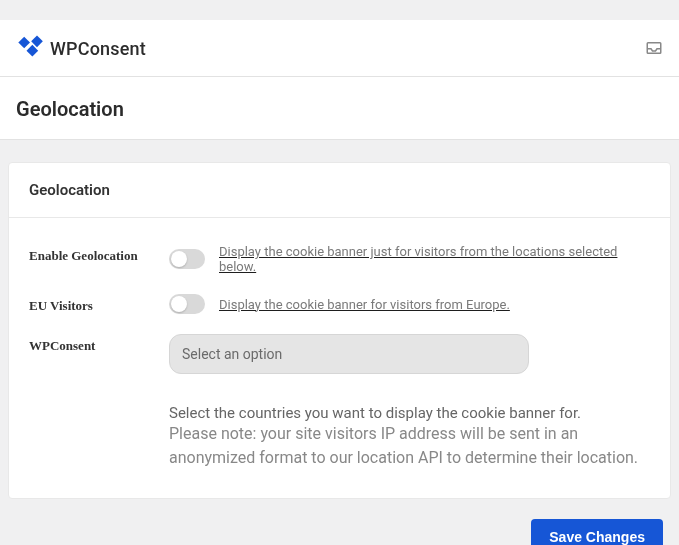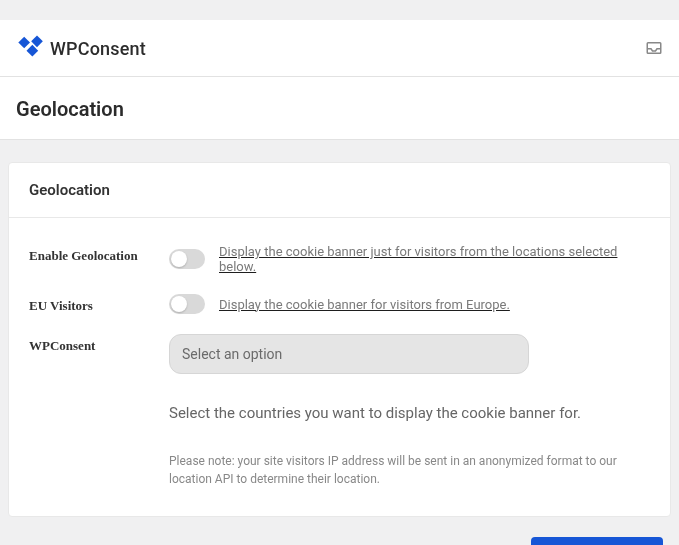--- a/index.html
+++ b/index.html
@@ -92,23 +92,22 @@
     color: #6b6b6b;
     cursor: pointer;
     background:#e5e5e5;
   }
   .help-text {
     font-size: 15px;
     color: #666;
     margin-top: 30px;
   }
   .note-text {
-    font-size: 12px;
+    font-size: 16px;
     color: #888;
-    margin-top: 30px;
     line-height: 1.5;
     max-width: 470px;
   }
   .footer {
     display: flex;
     justify-content: flex-end;
     padding: 20px 8px 0;
   }
   .save-btn {
     background: #1656d6;

